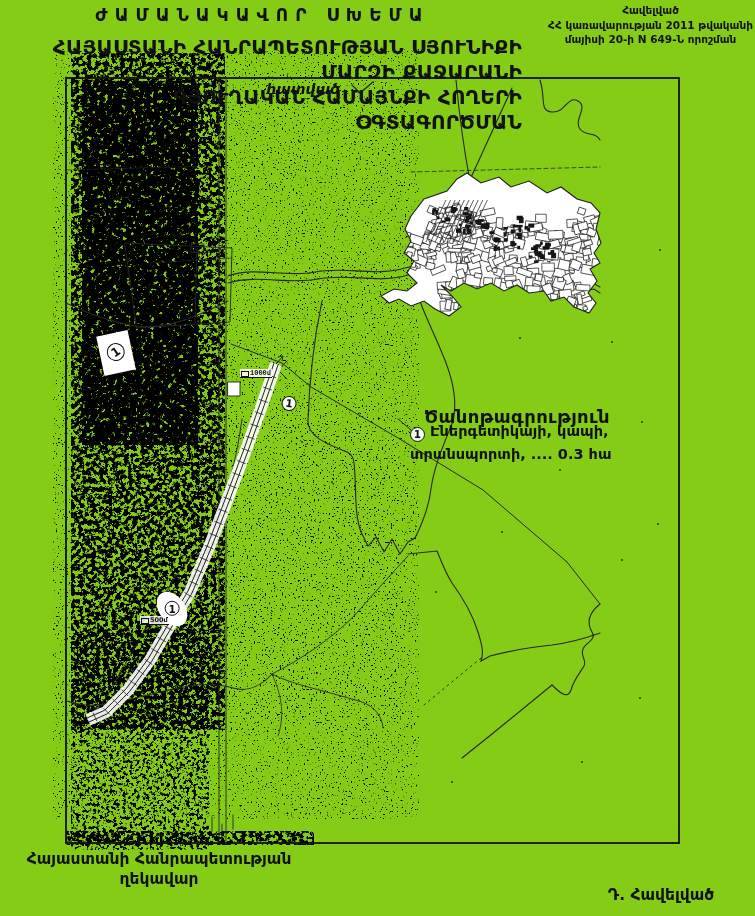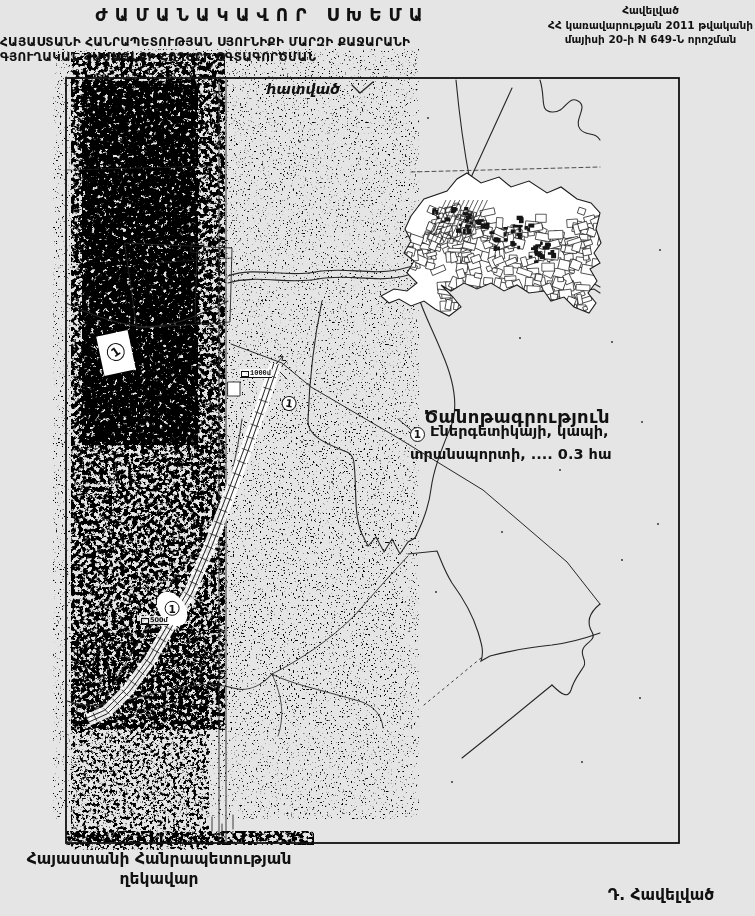--- a/index.html
+++ b/index.html
@@ -1,22 +1,22 @@
 <!DOCTYPE html>
 <html><head>
 <meta charset="utf-8">
 <style>
   html,body{margin:0;padding:0;background:#888;}
   .page{
-    position:relative;width:755px;height:916px;background:#e5e5e5;
+    position:relative;width:755px;height:916px;background:#84cc16;
     font-family:"DejaVu Sans",sans-serif;color:#111;overflow:hidden;
   }
   .abs{position:absolute;}
   .page-title{top:5px;left:0;width:525px;text-align:center;font-size:17px;font-weight:bold;letter-spacing:7px;}
-  .page-subtitle{top:35px;left:0;width:522px;text-align:left;font-size:12px;font-weight:bold;line-height:1.25;letter-spacing:0.2px;}
+  .page-subtitle{top:35px;left:0;width:522px;text-align:right;font-size:20px;font-weight:bold;line-height:1.25;letter-spacing:0.2px;}
   .annex{top:3px;left:546px;width:209px;text-align:center;font-size:10.5px;font-weight:bold;line-height:1.4;}
   #map-svg{position:absolute;left:0;top:0;}
   .section-label{left:245px;top:81px;width:95px;text-align:right;font-size:14px;font-weight:bold;font-style:italic;}
   .legend-title{left:424px;top:406px;font-size:18px;font-weight:bold;letter-spacing:.4px;}
   .legend-item{left:410px;top:420px;width:220px;font-size:14.5px;font-weight:bold;line-height:1.6;}
   .circ{display:inline-flex;width:15px;height:15px;border:1.6px solid #111;border-radius:50%;
         align-items:center;justify-content:center;font-size:10.5px;font-weight:bold;
         background:rgba(255,255,255,.92);box-sizing:border-box;vertical-align:-2px;}
   .marker-patch{background:#fff;}
   .m1{left:100px;top:333px;width:32px;height:40px;transform:rotate(-12deg);}

